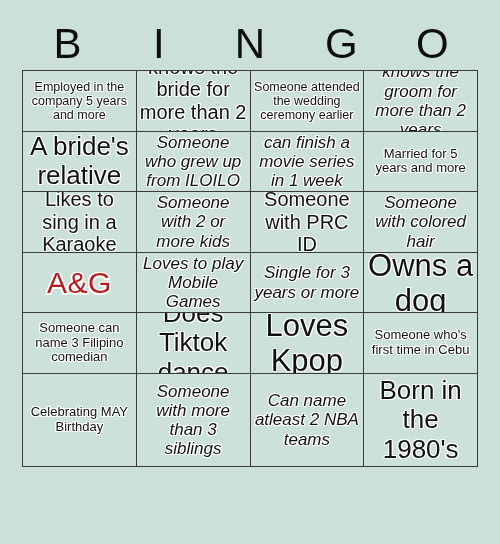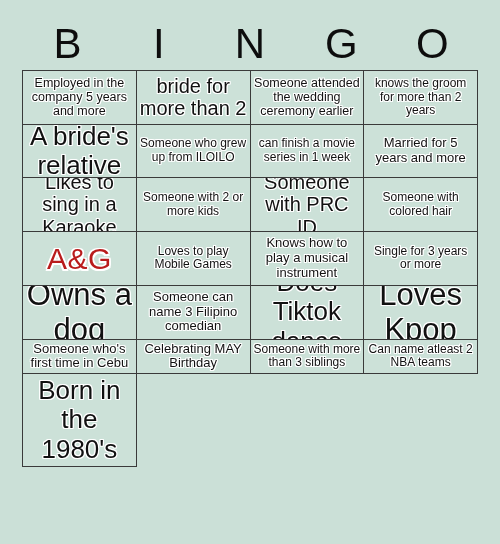--- a/index.html
+++ b/index.html
@@ -84,21 +84,21 @@
        0 -1px 0 #ffffff,
        1px 1px 0 #ffffff,
       -1px -1px 0 #ffffff,
        1px -1px 0 #ffffff,
       -1px 1px 0 #ffffff;
   }
 
   
   .fs-xs  { font-size: 12.5px; }
   .fs-sm  { font-size: 13px; }
-  .fs-md  { font-size: 12px; }
+  .fs-md  { font-size: 17px; font-style: italic; }
   .fs-lg  { font-size: 20px; }
   .fs-xl  { font-size: 26px; }
   .fs-xxl { font-size: 31px; }
 
   
   .cell.free .cell-text {
     font-size: 30px;
     color: #b91c1c;
     letter-spacing: 0.5px;
     text-shadow:
@@ -162,23 +162,20 @@
       <div class="cell">
         <span class="cell-text fs-md">Someone with colored hair</span>
       </div>
       <div class="cell free">
         <span class="cell-text fs-xxl">A&amp;G</span>
       </div>
       <div class="cell">
         <span class="cell-text fs-md">Loves to play Mobile Games</span>
       </div>
       <div class="cell">
-        <span class="cell-text fs-sm">Knows how to play a musical instrument</span>
-      </div>
-      <div class="cell">
         <span class="cell-text fs-md">Single for 3 years or more</span>
       </div>
       <div class="cell">
         <span class="cell-text fs-xxl">Owns a dog</span>
       </div>
       <div class="cell">
         <span class="cell-text fs-sm">Someone can name 3 Filipino comedian</span>
       </div>
       <div class="cell">
         <span class="cell-text fs-xl">Does Tiktok dance</span>

